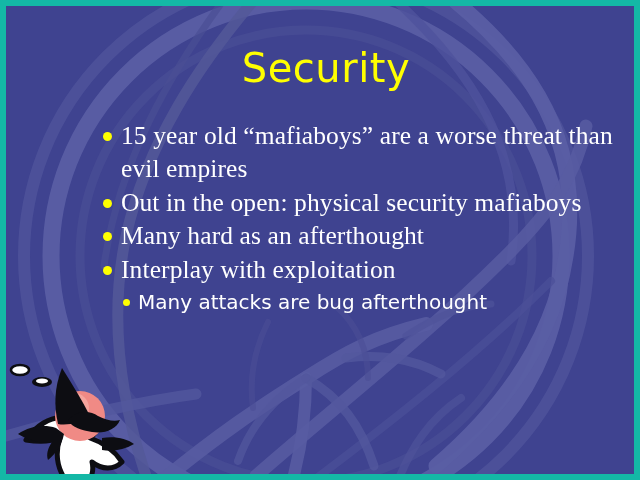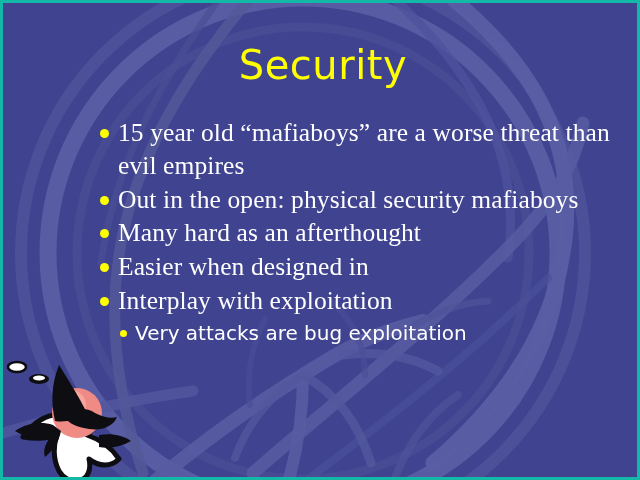--- a/index.html
+++ b/index.html
@@ -7,21 +7,21 @@
     padding: 0;
     background: #000;
   }
   #slide {
     position: relative;
     width: 640px;
     height: 480px;
     overflow: hidden;
     background: #3f4390;
     font-family: "DejaVu Sans", sans-serif;
-    border: 3px solid #14b8a6;
+    border: 6px solid #14b8a6;
     box-sizing: border-box;
   }
   #bg-art {
     position: absolute;
     inset: 0;
     width: 640px;
     height: 480px;
     pointer-events: none;
   }
   #slide-title {
@@ -139,29 +139,25 @@
     <div class="bullet-row level-1">
       <span class="bullet-dot"></span>
       <span class="bullet-text">Out in the open: physical security mafiaboys</span>
     </div>
     <div class="bullet-row level-1">
       <span class="bullet-dot"></span>
       <span class="bullet-text">Many hard as an afterthought</span>
     </div>
     <div class="bullet-row level-1">
       <span class="bullet-dot"></span>
-      <span class="bullet-text">Easier when designed in</span>
-    </div>
-    <div class="bullet-row level-1">
-      <span class="bullet-dot"></span>
       <span class="bullet-text">Interplay with exploitation</span>
     </div>
     <div class="bullet-row level-2">
       <span class="bullet-dot"></span>
-      <span class="bullet-text">Very attacks are bug exploitation</span>
+      <span class="bullet-text">Many attacks are bug afterthought</span>
     </div>
   </div>
 
   <svg id="duke-mascot" viewBox="0 0 140 128" aria-hidden="true">
 
     <g>
       <ellipse cx="14" cy="12" rx="9" ry="5" fill="#ffffff" stroke="#0d0d12" stroke-width="2.5"></ellipse>
       <ellipse cx="36" cy="24" rx="10" ry="5" fill="#0d0d12"></ellipse>
       <ellipse cx="36" cy="23" rx="6" ry="2.6" fill="#ffffff"></ellipse>
     </g>

